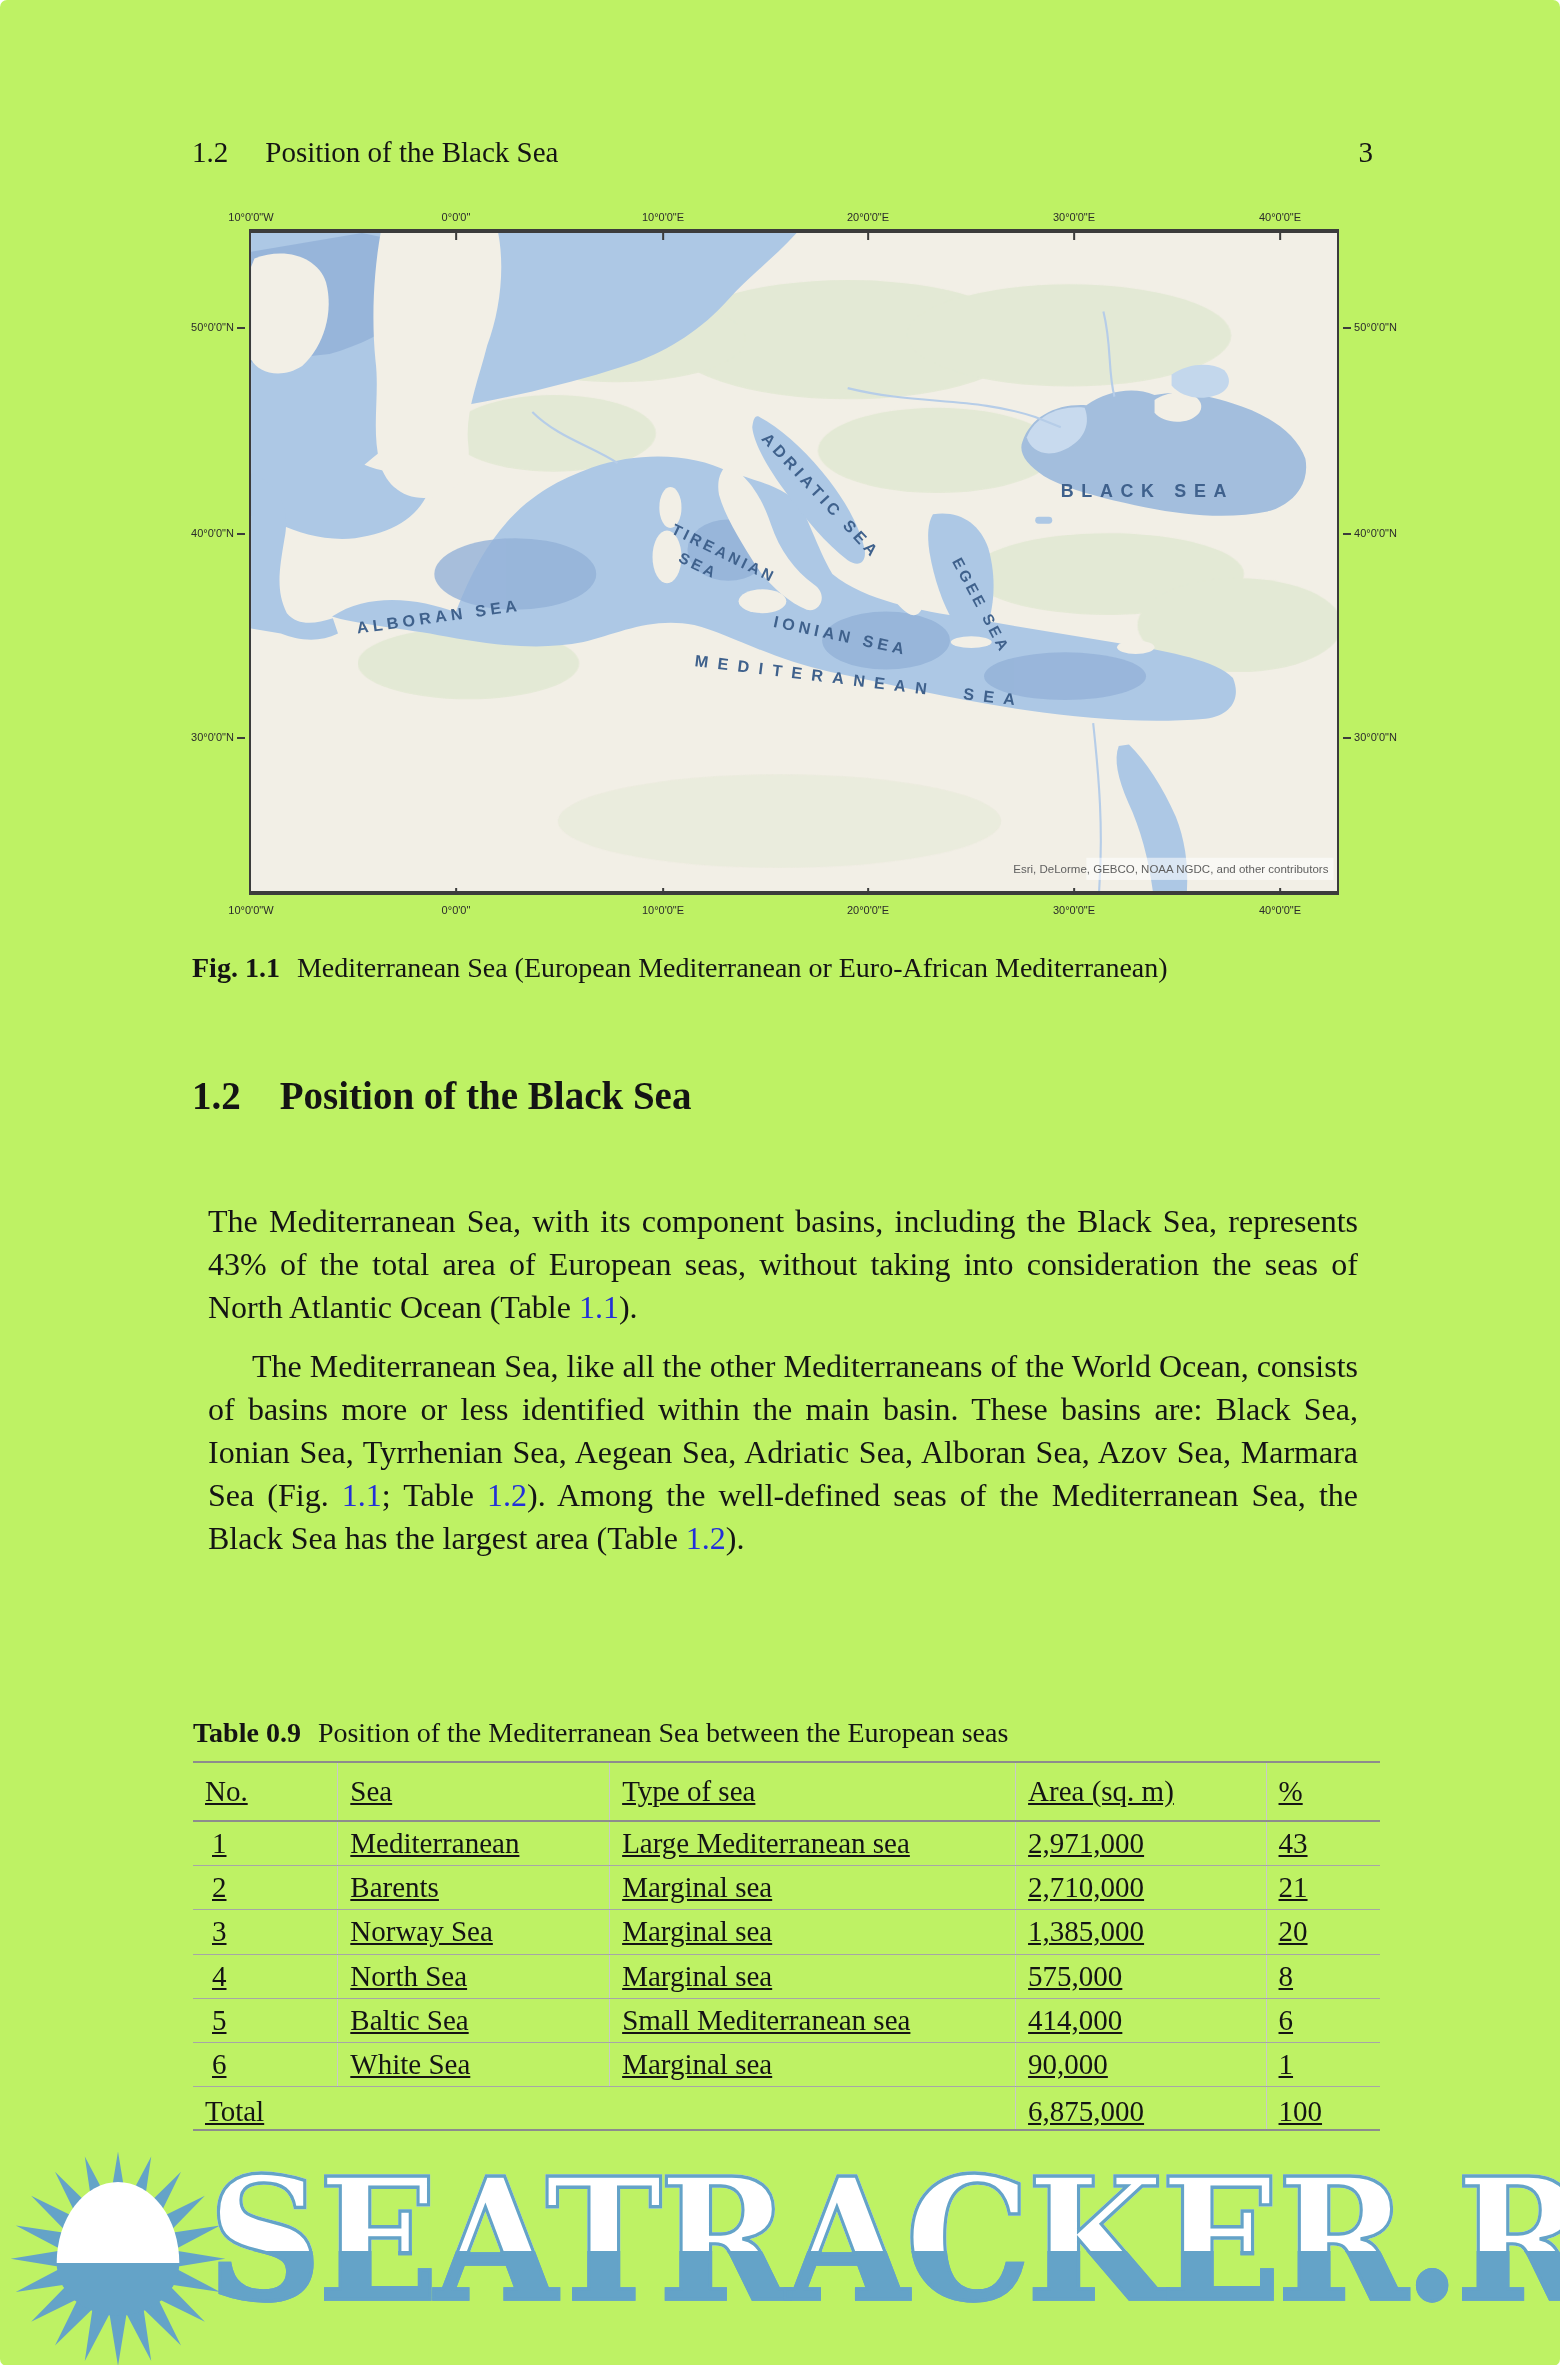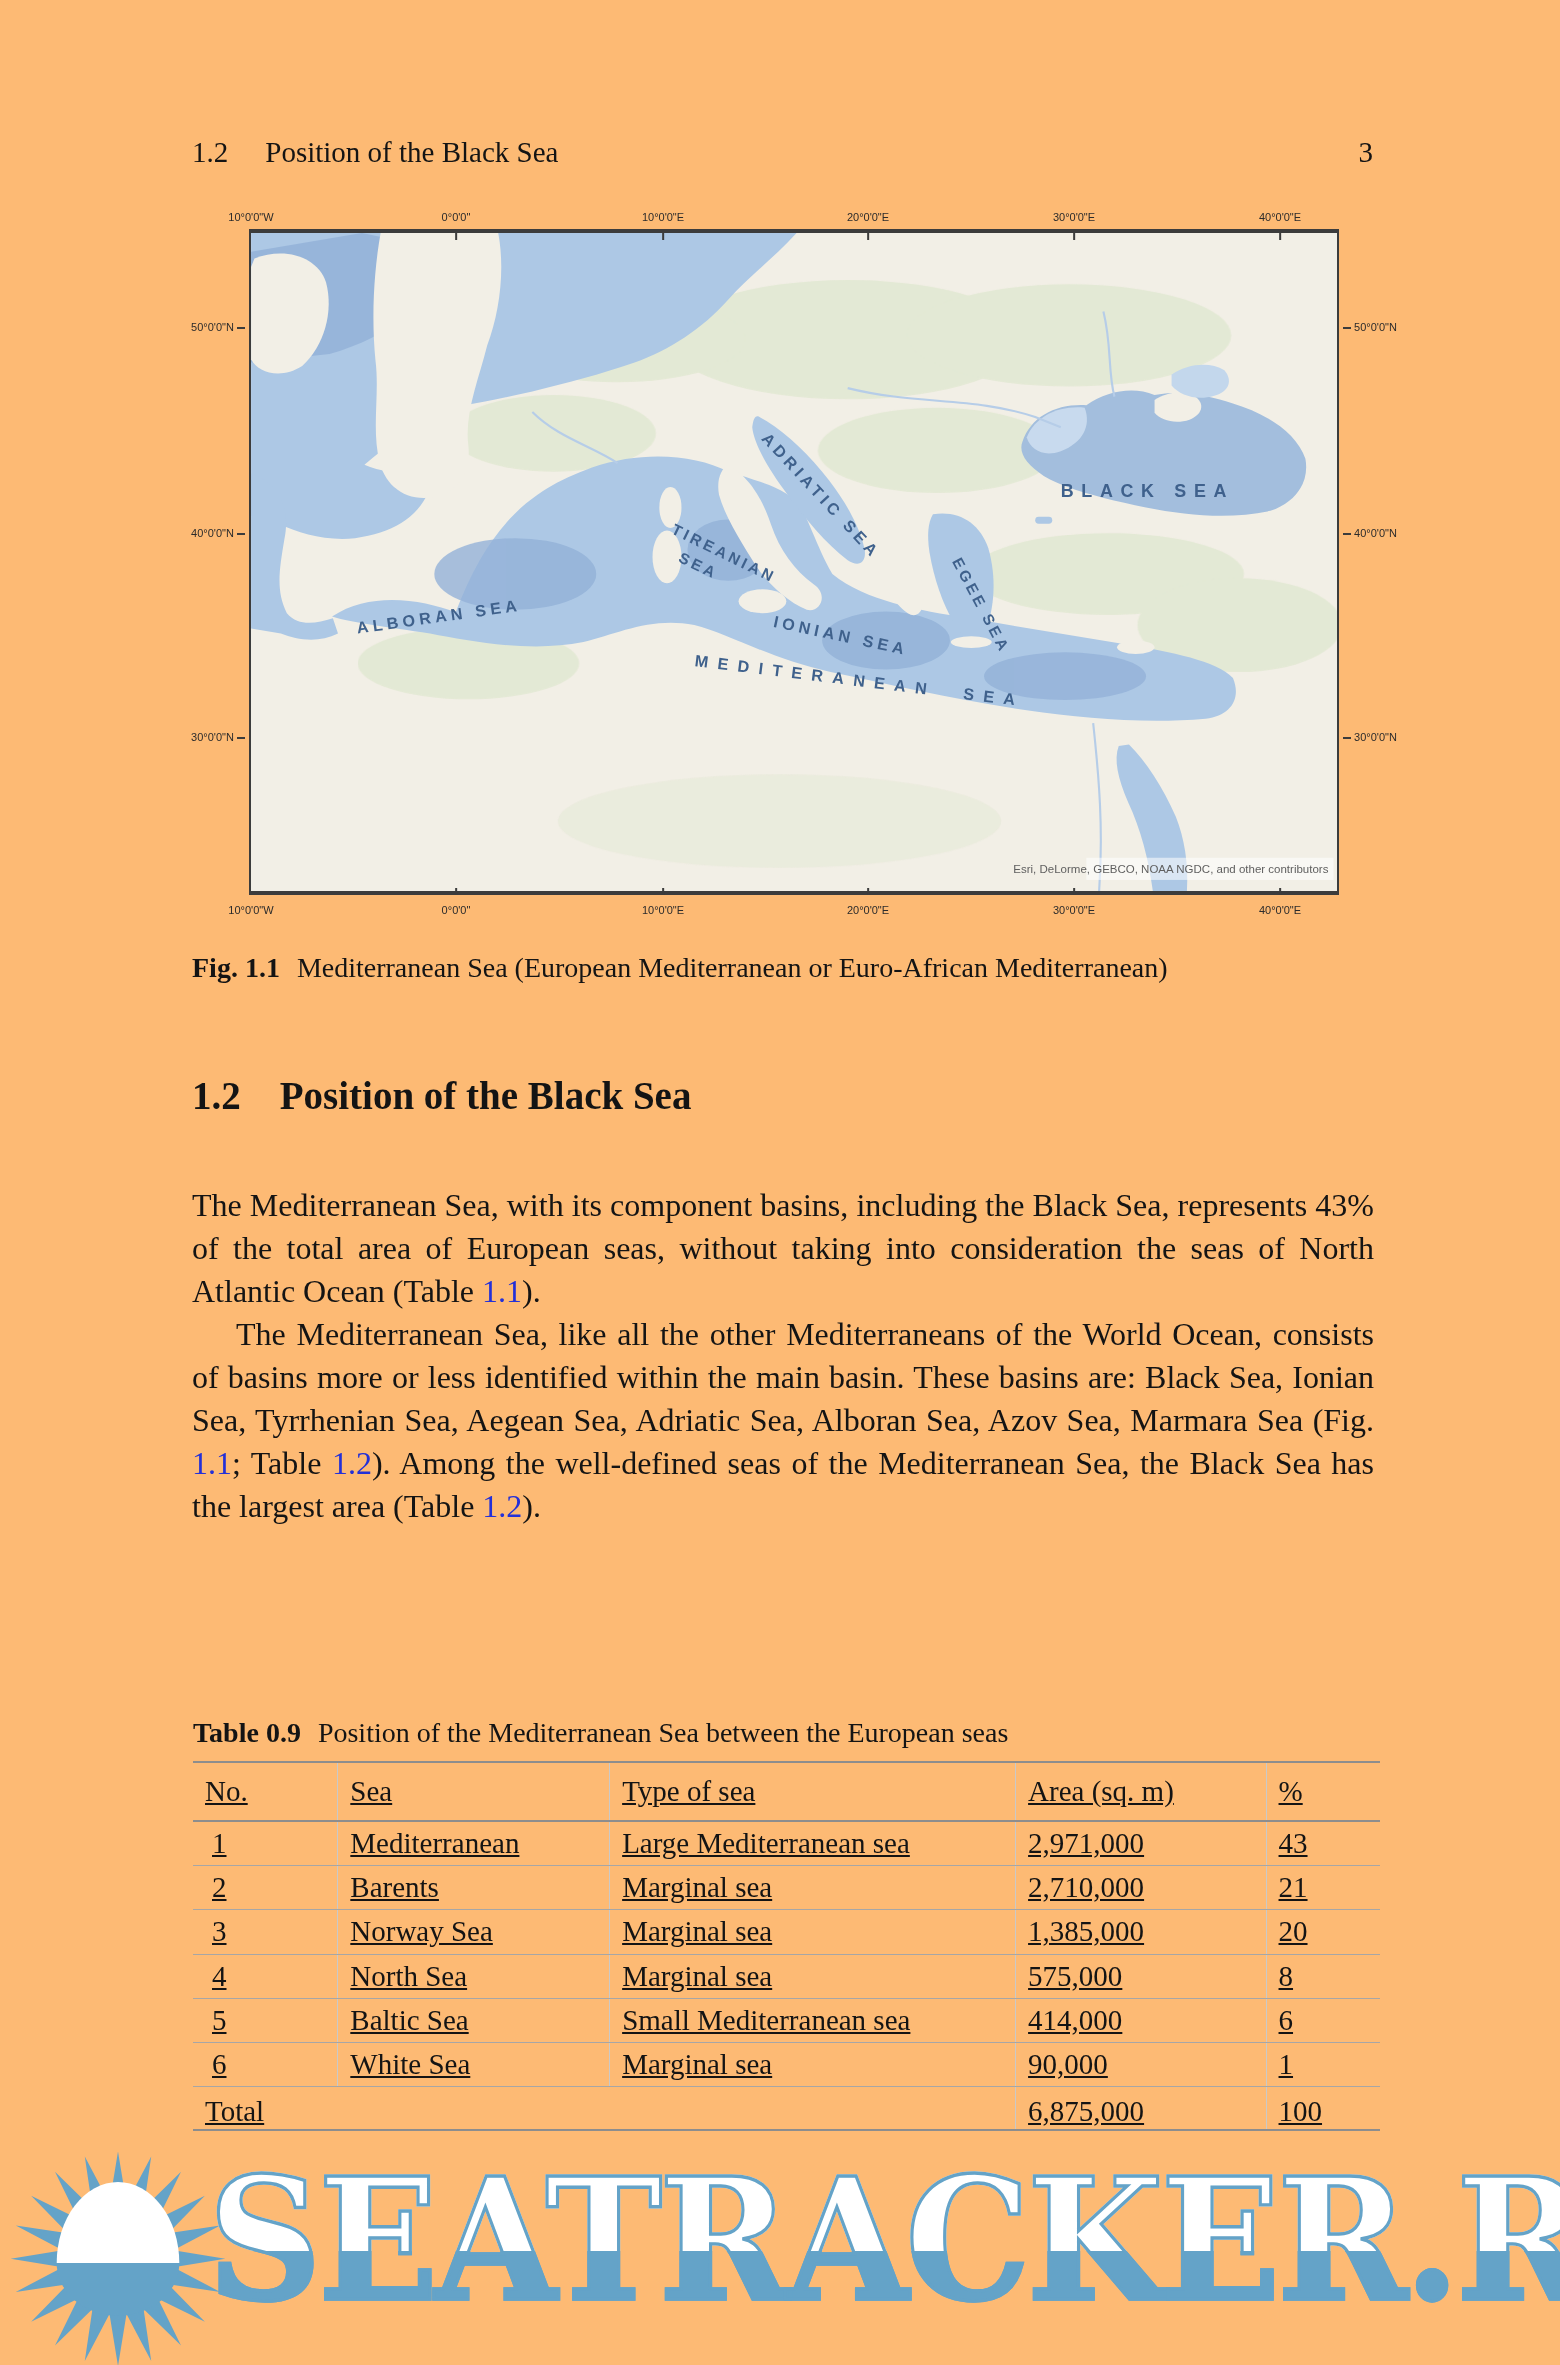--- a/index.html
+++ b/index.html
@@ -1,23 +1,24 @@
 <!DOCTYPE html>
 <html style="font-size:13.6px"><head>
 <meta charset="utf-8">
 <style>
   html, body { margin: 0; padding: 0; background: #ffffff; }
   .page {
     position: relative;
     width: 1560px;
     height: 2366px;
-    background: #fdba74;
+    background: #bef264;
     overflow: hidden;
     font-family: "Liberation Serif", serif;
     color: #141414;
+    border-radius: 7px;
   }
 
   
   .running-header {
     position: absolute;
     left: 192px; right: 187px; top: 135px;
     display: flex; justify-content: space-between;
     font-size: 29px; line-height: 34px;
   }
   .rh-num { margin-right: 37px; }
@@ -71,21 +72,21 @@
     font-size: 39px; font-weight: bold; line-height: 48px;
   }
   .sh-num { margin-right: 39px; }
 
   
   .body-text {
     position: absolute; left: 192px; top: 1184px; width: 1182px;
     font-size: 32px; line-height: 43px;
     text-align: justify;
   }
-  .body-text p { margin: 0; }
+  .body-text p { margin: 16px; }
   .body-text p.indent { text-indent: 44px; }
   .ref-link { color: #2330d8; }
 
   
   .table-caption {
     position: absolute; left: 193px; top: 1715px; width: 1187px;
     font-size: 28px; line-height: 36px;
   }
   .data-table {
     position: absolute; left: 193px; top: 1761px; width: 1187px;

